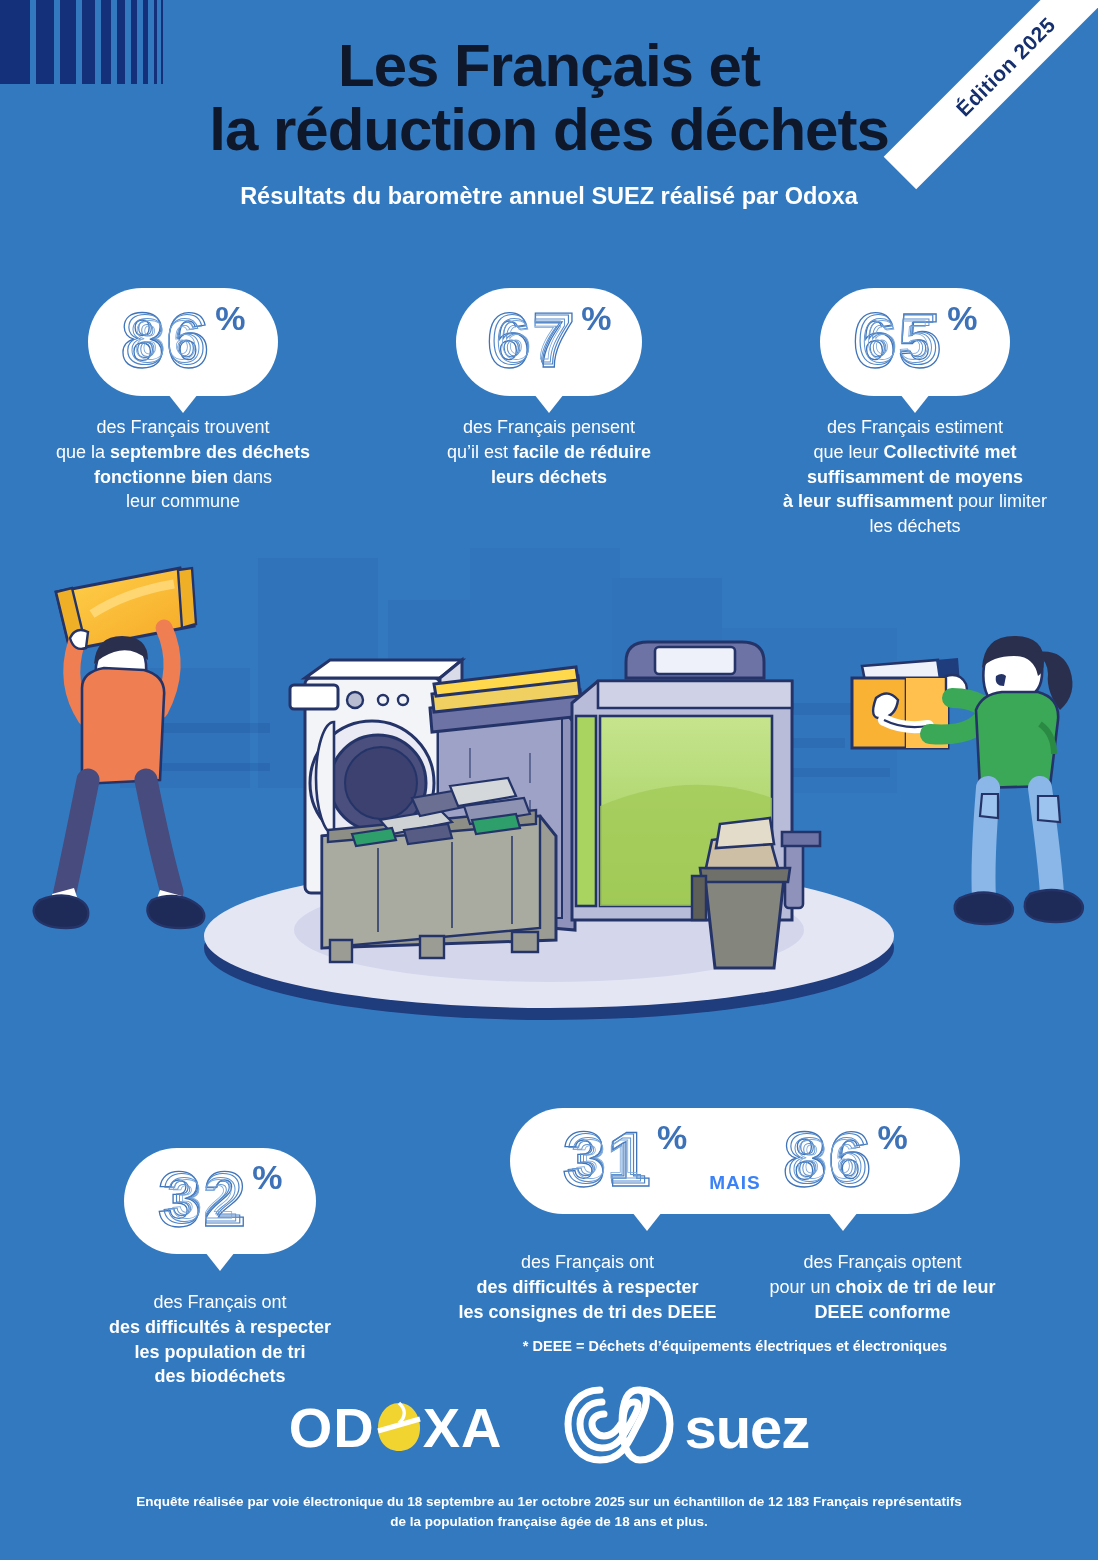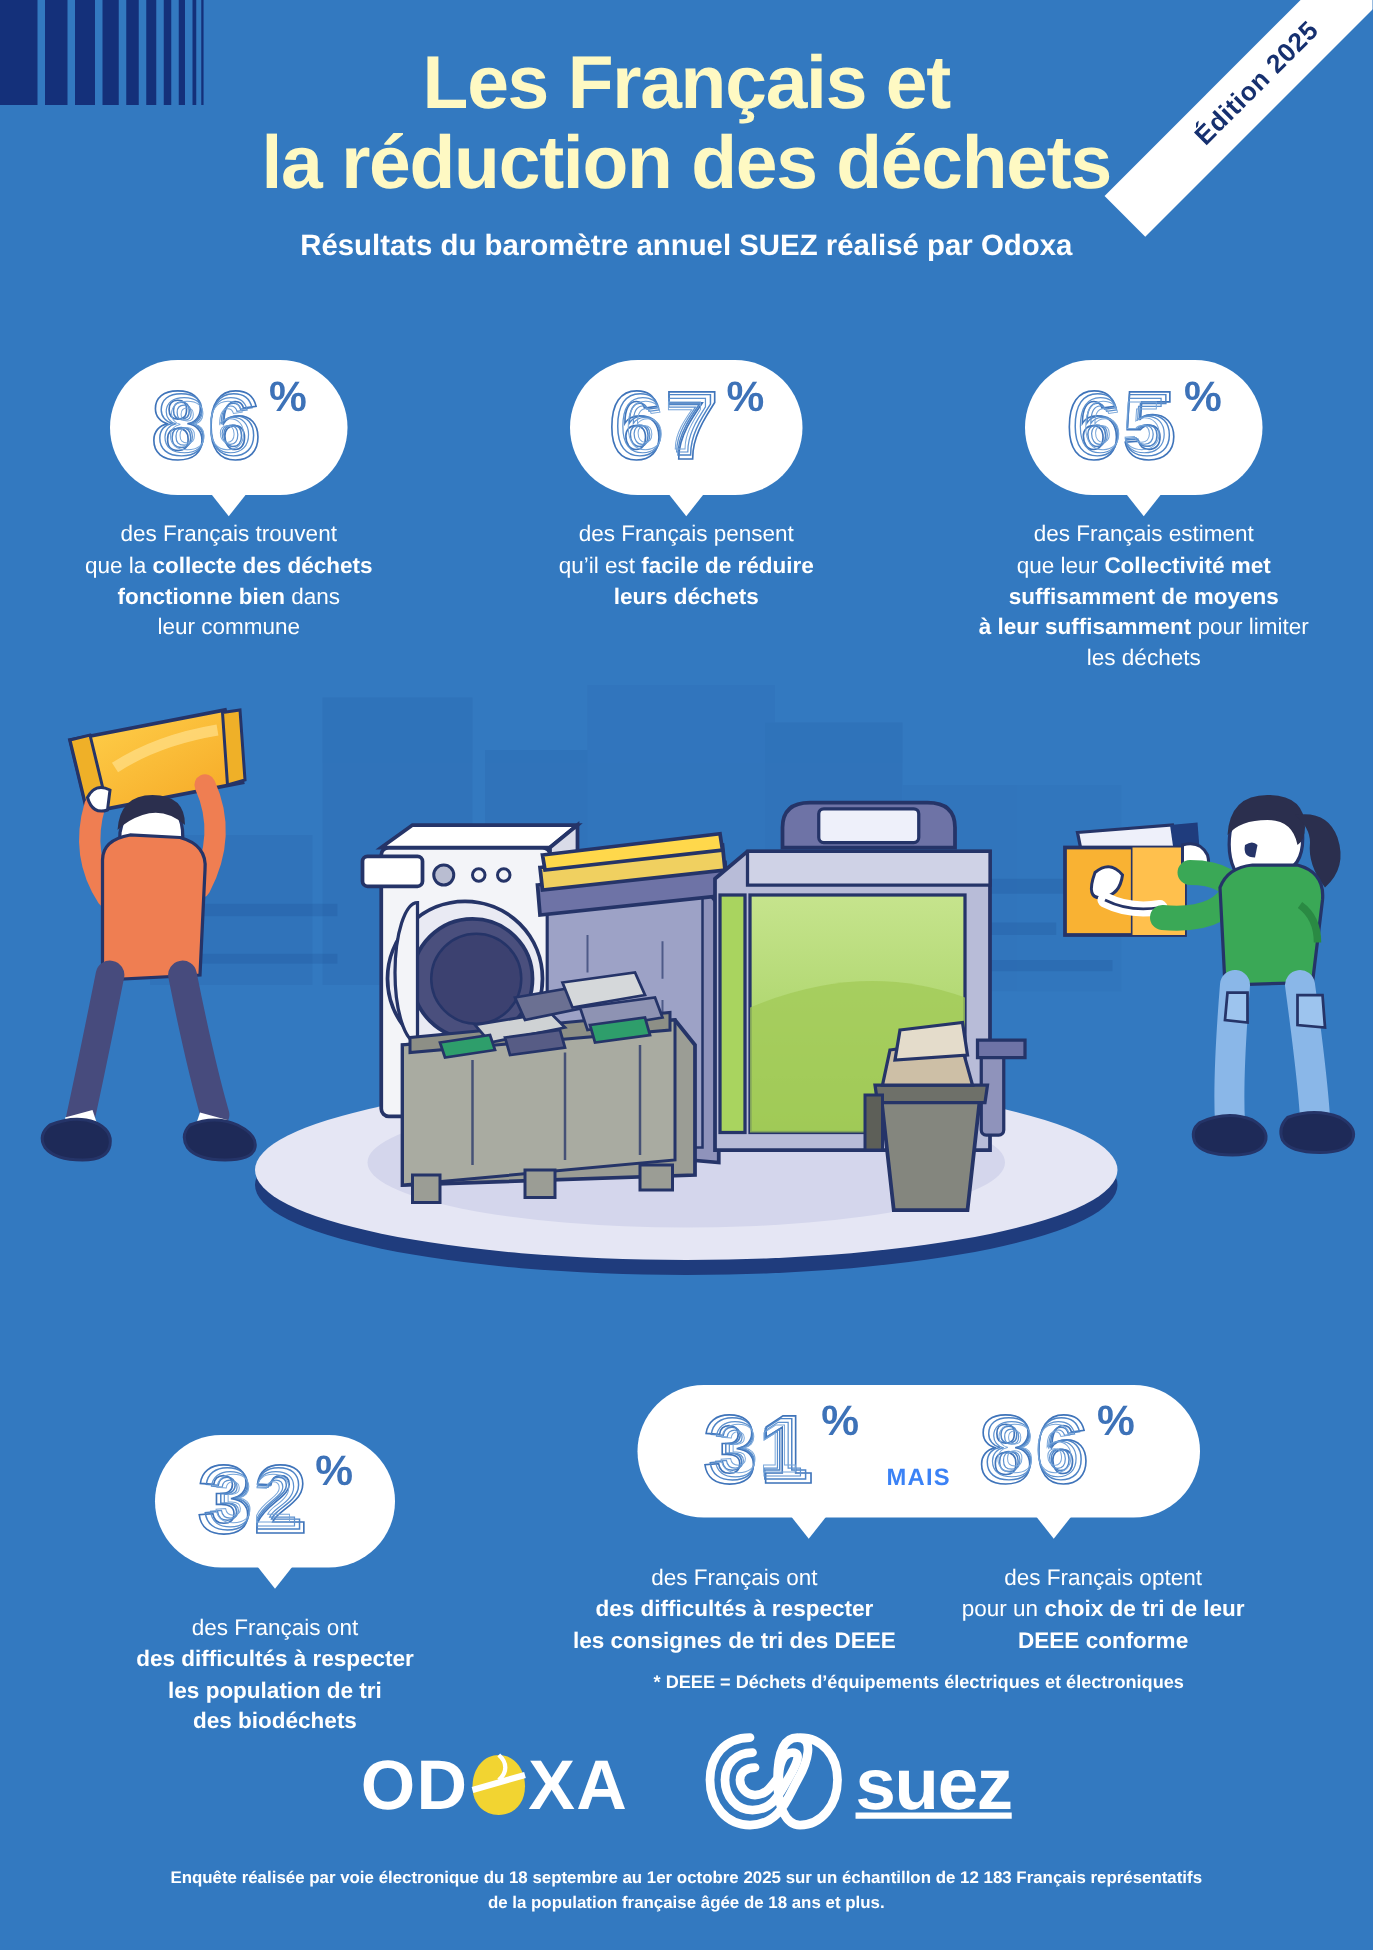--- a/index.html
+++ b/index.html
@@ -28,21 +28,21 @@
     box-sizing:border-box;
   }
   .ribbon-text{
     color:#16306f;font-weight:bold;font-size:21px;letter-spacing:.5px;
     white-space:nowrap;
   }
   
   .header{position:absolute;left:0;top:34px;width:1098px;text-align:center;z-index:5;}
   .title{
     font-size:60px;line-height:1.06;font-weight:bold;letter-spacing:-1px;
-    margin:0;padding:0 90px;color:#fef9c3;
+    margin:0;padding:0 90px;color:#0f172a;
   }
   .title .l2{display:block;}
   .subtitle{
     margin-top:22px;font-size:23.5px;font-weight:bold;color:#ffffff;
   }
 
   
   .bubble{
     background:#ffffff;border-radius:70px;position:relative;
     display:flex;align-items:center;justify-content:center;
@@ -90,21 +90,21 @@
   
   .illus{position:absolute;left:0;top:548px;width:1098px;height:510px;}
 
   
   .logos{
     position:absolute;left:0;top:1382px;width:1098px;
     display:flex;align-items:center;justify-content:center;gap:62px;
   }
   .logo-odoxa{display:flex;align-items:center;}
   .odoxa-txt{font-size:56px;font-weight:bold;letter-spacing:1px;color:#fff;}
-  .suez-wrap{display:flex;align-items:center;gap:10px;text-decoration:underline;}
+  .suez-wrap{display:flex;align-items:center;gap:10px;}
   .suez-txt{font-size:58px;font-weight:bold;letter-spacing:-1px;color:#fff;}
 
   .survey{
     position:absolute;left:0;top:1492px;width:1098px;text-align:center;
     font-size:13.5px;line-height:1.5;font-weight:bold;color:#ffffff;
     padding:0 130px;box-sizing:border-box;
   }
 
   
   .row-top{position:absolute;left:0;top:288px;width:1098px;display:flex;justify-content:center;}
@@ -148,21 +148,21 @@
           <span class="measure">86</span>
           <span class="o1">86</span>
           <span class="o2">86</span>
           <span class="o3">86</span>
           <span class="o4">86</span>
         </span>
         <span class="sym">%</span>
       </div>
       <span class="tail"></span>
     </div>
-    <div class="caption">des Français trouvent<br>que la <b>collecte des déchets</b><br><b>fonctionne bien</b> dans<br>leur commune</div>
+    <div class="caption">des Français trouvent<br>que la <b>septembre des déchets</b><br><b>fonctionne bien</b> dans<br>leur commune</div>
   </div>
 
   <div class="col" style="width:366px;">
     <div class="bubble" style="width:186px;height:108px;">
       <div class="pct">
         <span class="numwrap" style="width: 90.7656px;">
           <span class="measure">67</span>
           <span class="o1">67</span>
           <span class="o2">67</span>
           <span class="o3">67</span>

